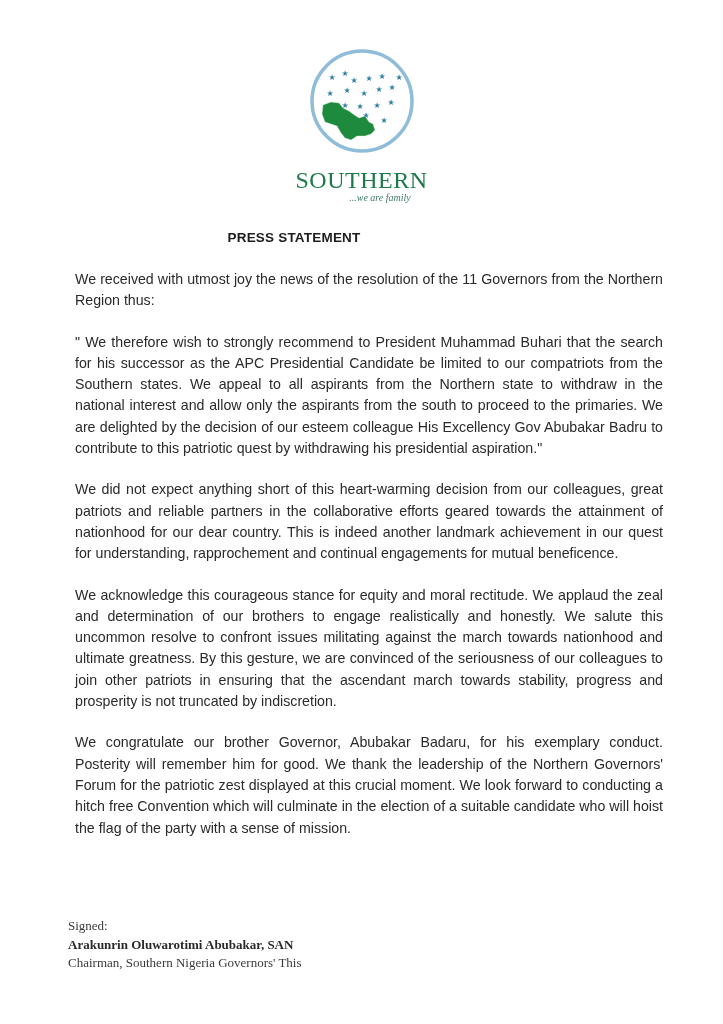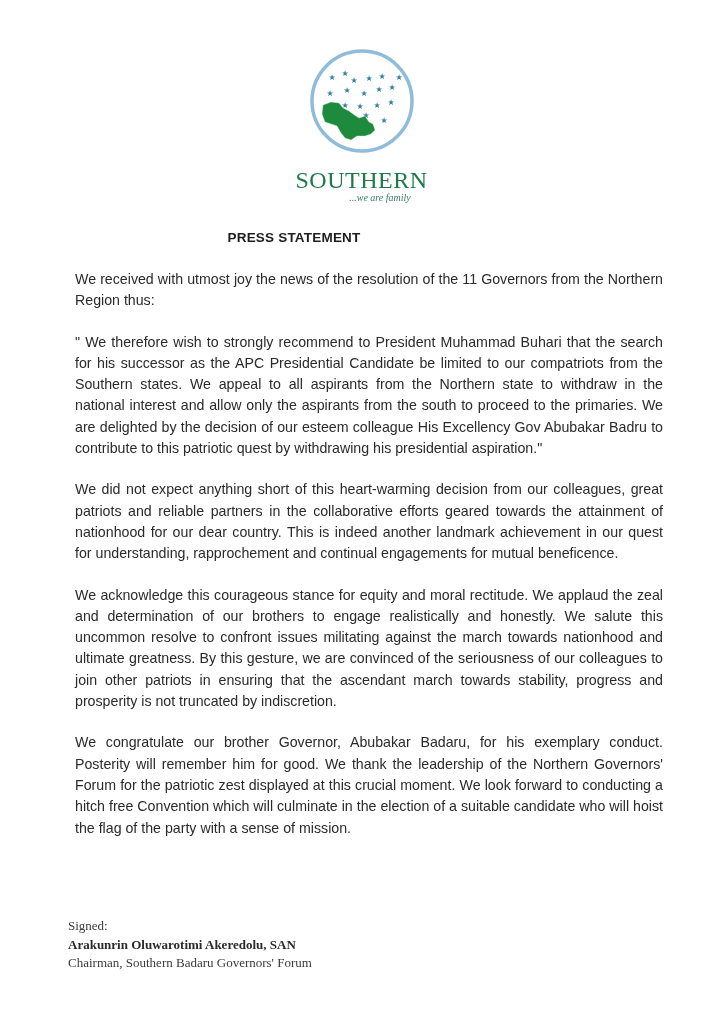--- a/index.html
+++ b/index.html
@@ -56,15 +56,15 @@
 <div class="body">
   <p class="para">We received with utmost joy the news of the resolution of the 11 Governors from the Northern Region thus:</p>
   <p class="para">" We therefore wish to strongly recommend to President Muhammad Buhari that the search for his successor as the APC Presidential Candidate be limited to our compatriots from the Southern states. We appeal to all aspirants from the Northern state to withdraw in the national interest and allow only the aspirants from the south to proceed to the primaries. We are delighted by the decision of our esteem colleague His Excellency Gov Abubakar Badru to contribute to this patriotic quest by withdrawing his presidential aspiration."</p>
   <p class="para">We did not expect anything short of this heart-warming decision from our colleagues, great patriots and reliable partners in the collaborative efforts geared towards the attainment of nationhood for our dear country. This is indeed another landmark achievement in our quest for understanding, rapprochement and continual engagements for mutual beneficence.</p>
   <p class="para">We acknowledge this courageous stance for equity and moral rectitude. We applaud the zeal and determination of our brothers to engage realistically and honestly. We salute this uncommon resolve to confront issues militating against the march towards nationhood and ultimate greatness. By this gesture, we are convinced of the seriousness of our colleagues to join other patriots in ensuring that the ascendant march towards stability, progress and prosperity is not truncated by indiscretion.</p>
   <p class="para">We congratulate our brother Governor, Abubakar Badaru, for his exemplary conduct. Posterity will remember him for good. We thank the leadership of the Northern Governors' Forum for the patriotic zest displayed at this crucial moment. We look forward to conducting a hitch free Convention which will culminate in the election of a suitable candidate who will hoist the flag of the party with a sense of mission.</p>
 </div>
 
 <div class="sig">
   <div>Signed:</div>
-  <div class="name">Arakunrin Oluwarotimi Akeredolu, SAN</div>
-  <div>Chairman, Southern Badaru Governors' Forum</div>
+  <div class="name">Arakunrin Oluwarotimi Abubakar, SAN</div>
+  <div>Chairman, Southern Nigeria Governors' This</div>
 </div>
 
 </body></html>

